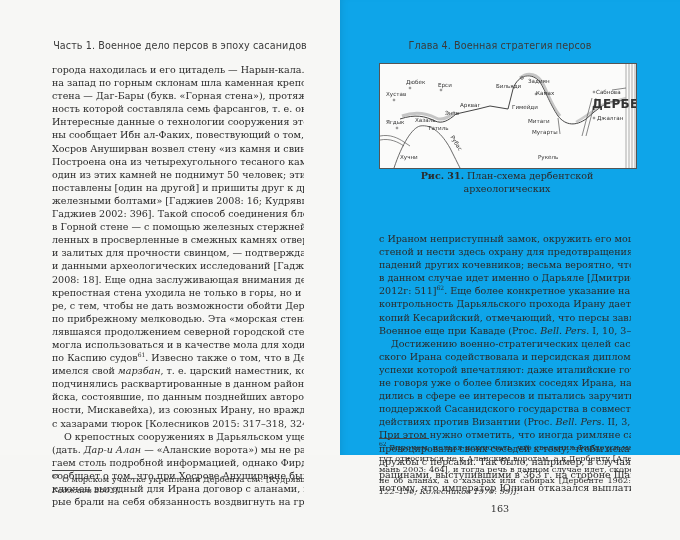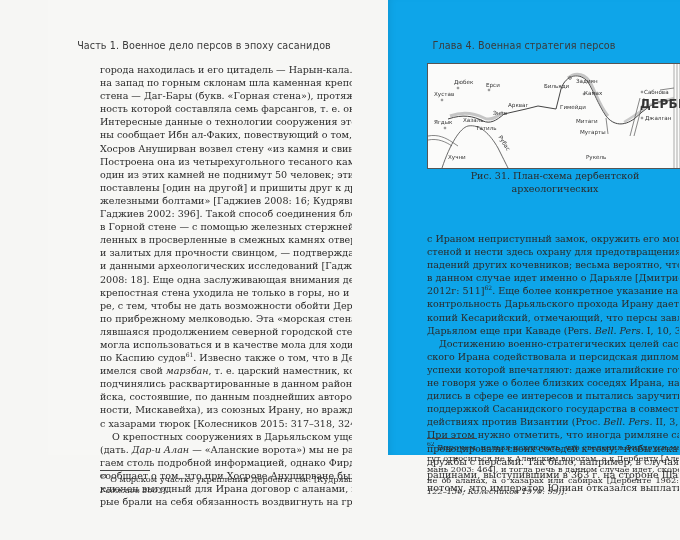--- a/index.html
+++ b/index.html
@@ -3,21 +3,21 @@
 <meta charset="utf-8">
 <style>
   html, body { margin:0; padding:0; }
   body {
     width:680px; height:540px; overflow:hidden; position:relative;
     background:#f6f6f4;
     font-family:"DejaVu Serif", serif;
     color:#2a2a2a;
   }
   .spread { position:absolute; inset:0; display:flex; }
-  .page { position:relative; width:340px; height:455px;margin-left:48px; }
+  .page { position:relative; width:340px; height:455px; }
   .page.left { background:#f7f7f5; }
   .page.right { background:#0ea5e9; box-shadow: inset 6px 0 8px -6px rgba(0,0,0,0.12); }
   .running-head {
     position:absolute; top:40px; left:0; right:0; text-align:center;
     font-family:"DejaVu Sans", sans-serif; font-size:9.6px; color:#3a3a3a; letter-spacing:0.1px;
   }
   .page.left .running-head { left:20px; right:0; }
   .page.right .running-head { left:0; right:20px; }
   .body-text {
     position:absolute; font-size:9.55px; line-height:13.1px;
@@ -48,21 +48,21 @@
   }
   .figure svg { position:absolute; left:0; top:0; }
   .map-label {
     position:absolute; font-family:"DejaVu Sans", sans-serif; font-size:5.6px; color:#333; white-space:nowrap;
   }
   .map-label.big { font-size:12px; font-weight:bold; letter-spacing:0.3px; }
   .caption {
     position:absolute; left:39px; width:256px; top:170px; text-align:center;
     font-size:9.55px; line-height:12.5px; color:#2b2b2b;
   }
-  .caption b { font-weight:normal; }
+  .caption b { font-weight:bold; }
 </style>
 </head>
 <body>
 
 <div class="spread">
 
   <div class="page left">
     <div class="running-head">Часть 1. Военное дело персов в эпоху сасанидов</div>
 
     <div class="body-text">
@@ -174,21 +174,21 @@
     </div>
 
     <div class="body-text">
       <span class="line">с Ираном неприступный замок, окружить его мощной</span>
       <span class="line">стеной и нести здесь охрану для предотвращения на-</span>
       <span class="line">падений других кочевников; весьма вероятно, что речь</span>
       <span class="line">в данном случае идет именно о Дарьяле [Дмитриев</span>
       <span class="line"><span>2012г: 511]</span><sup>62</sup><span>. Еще более конкретное указание на под-</span></span>
       <span class="line">контрольность Дарьяльского прохода Ирану дает Про-</span>
       <span class="line">копий Кесарийский, отмечающий, что персы завладели</span>
-      <span class="line last"><span>Дарьялом еще при Каваде (Pers. </span><i>Bell. Pers.</i><span> I, 10, 3–12).</span></span>
+      <span class="line last"><span>Военное еще при Каваде (Proc. </span><i>Bell. Pers.</i><span> I, 10, 3–12).</span></span>
       <span class="line indent">Достижению военно-стратегических целей сасанид-</span>
       <span class="line">ского Ирана содействовала и персидская дипломатия,</span>
       <span class="line">успехи которой впечатляют: даже италийские готы,</span>
       <span class="line">не говоря уже о более близких соседях Ирана, нахо-</span>
       <span class="line">дились в сфере ее интересов и пытались заручиться</span>
       <span class="line">поддержкой Сасанидского государства в совместных</span>
       <span class="line"><span>действиях против Византии (Proc. </span><i>Bell. Pers.</i><span> II, 3, 54).</span></span>
       <span class="line">При этом нужно отметить, что иногда римляне сами</span>
       <span class="line">провоцировали своих соседей к тому, чтобы искать</span>
       <span class="line">дружбы с персами. Так было, например, в случаях с са-</span>
@@ -198,14 +198,15 @@
 
     <div class="footnote-rule" style="left:39px; top:438px;"></div>
     <div class="footnotes" style="left:39px; width:252px; top:442px;">
       <span class="fn-line"><sup>62</sup><span> Впрочем, нельзя исключать, что сведения Фирдоуси мо-</span></span>
       <span class="fn-line">гут относиться не к Аланским воротам, а к Дербенту [Але-</span>
       <span class="fn-line">мань 2003: 464], и тогда речь в данном случае идет, скорее,</span>
       <span class="fn-line">не об аланах, а о хазарах или сабирах [Дербенте 1962:</span>
       <span class="fn-line last">122–130; Колесников 1970: 99)].</span>
     </div>
 
+    <div class="page-number" style="top:503px; right:20px; left:0;">163</div>
   </div>
 </div>
 
 </body></html>

